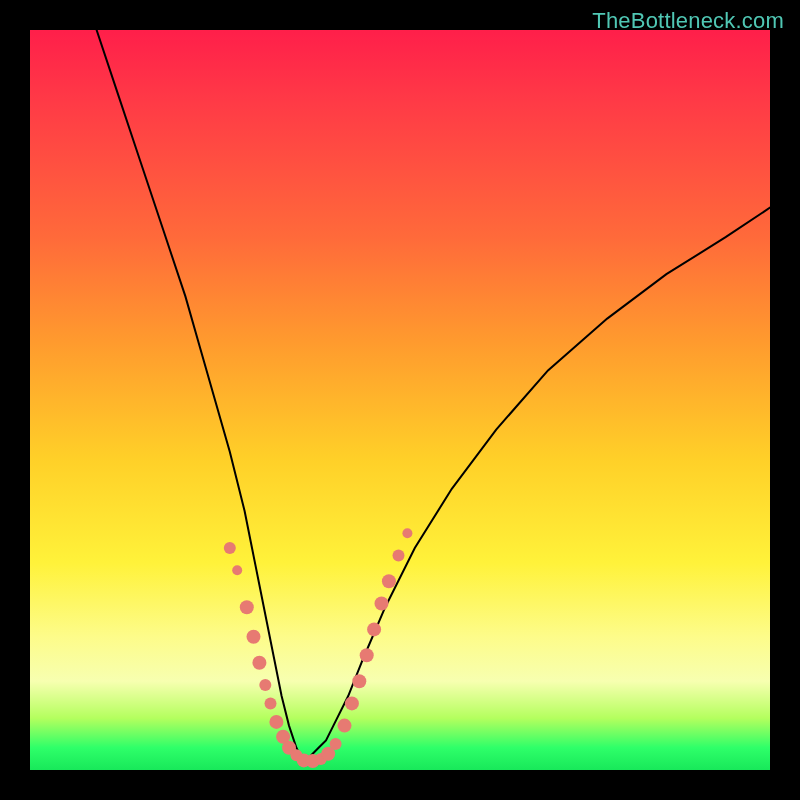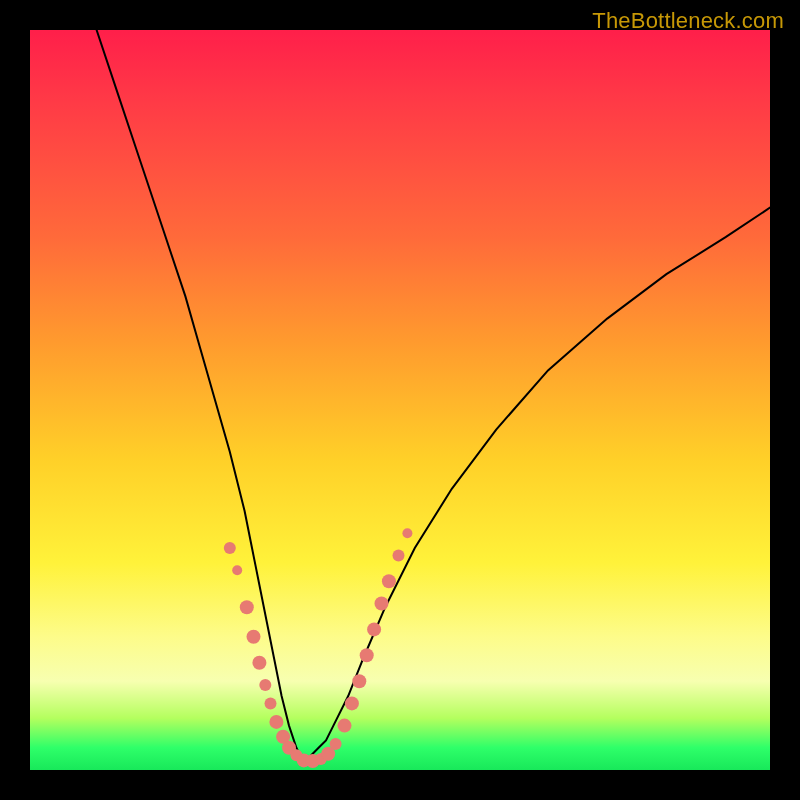--- a/index.html
+++ b/index.html
@@ -36,21 +36,21 @@
       #f7ffb0 88%,
       #b4ff5e 93%,
       #2eff69 97%,
       #18e85a 100%
     );
   }
   .watermark {
     position: absolute;
     top: 8px;
     right: 16px;
-    color: #eab308;
+    color: #5eead4;
     font-size: 22px;
     font-weight: 500;
     letter-spacing: 0.2px;
     opacity: 0.85;
     user-select: none;
   }
   svg.curve-layer {
     position: absolute;
     left: 0;
     top: 0;

